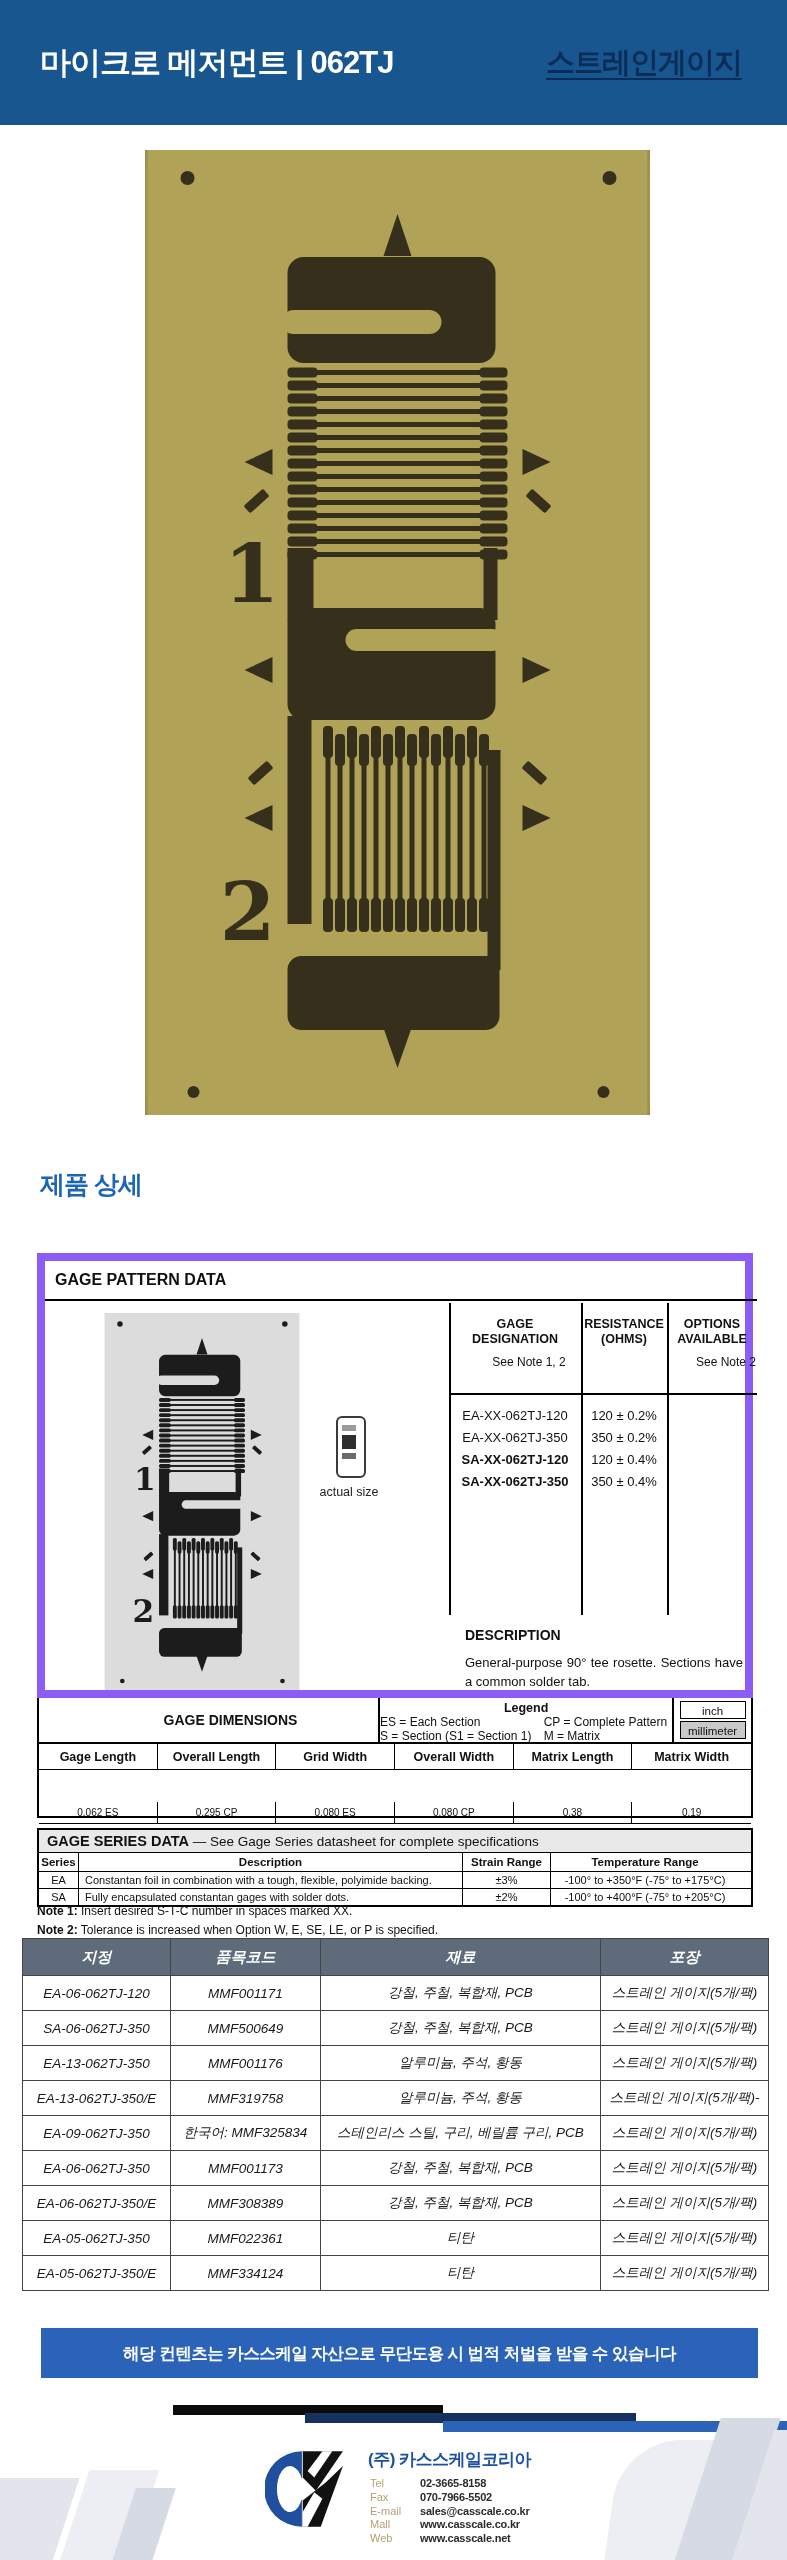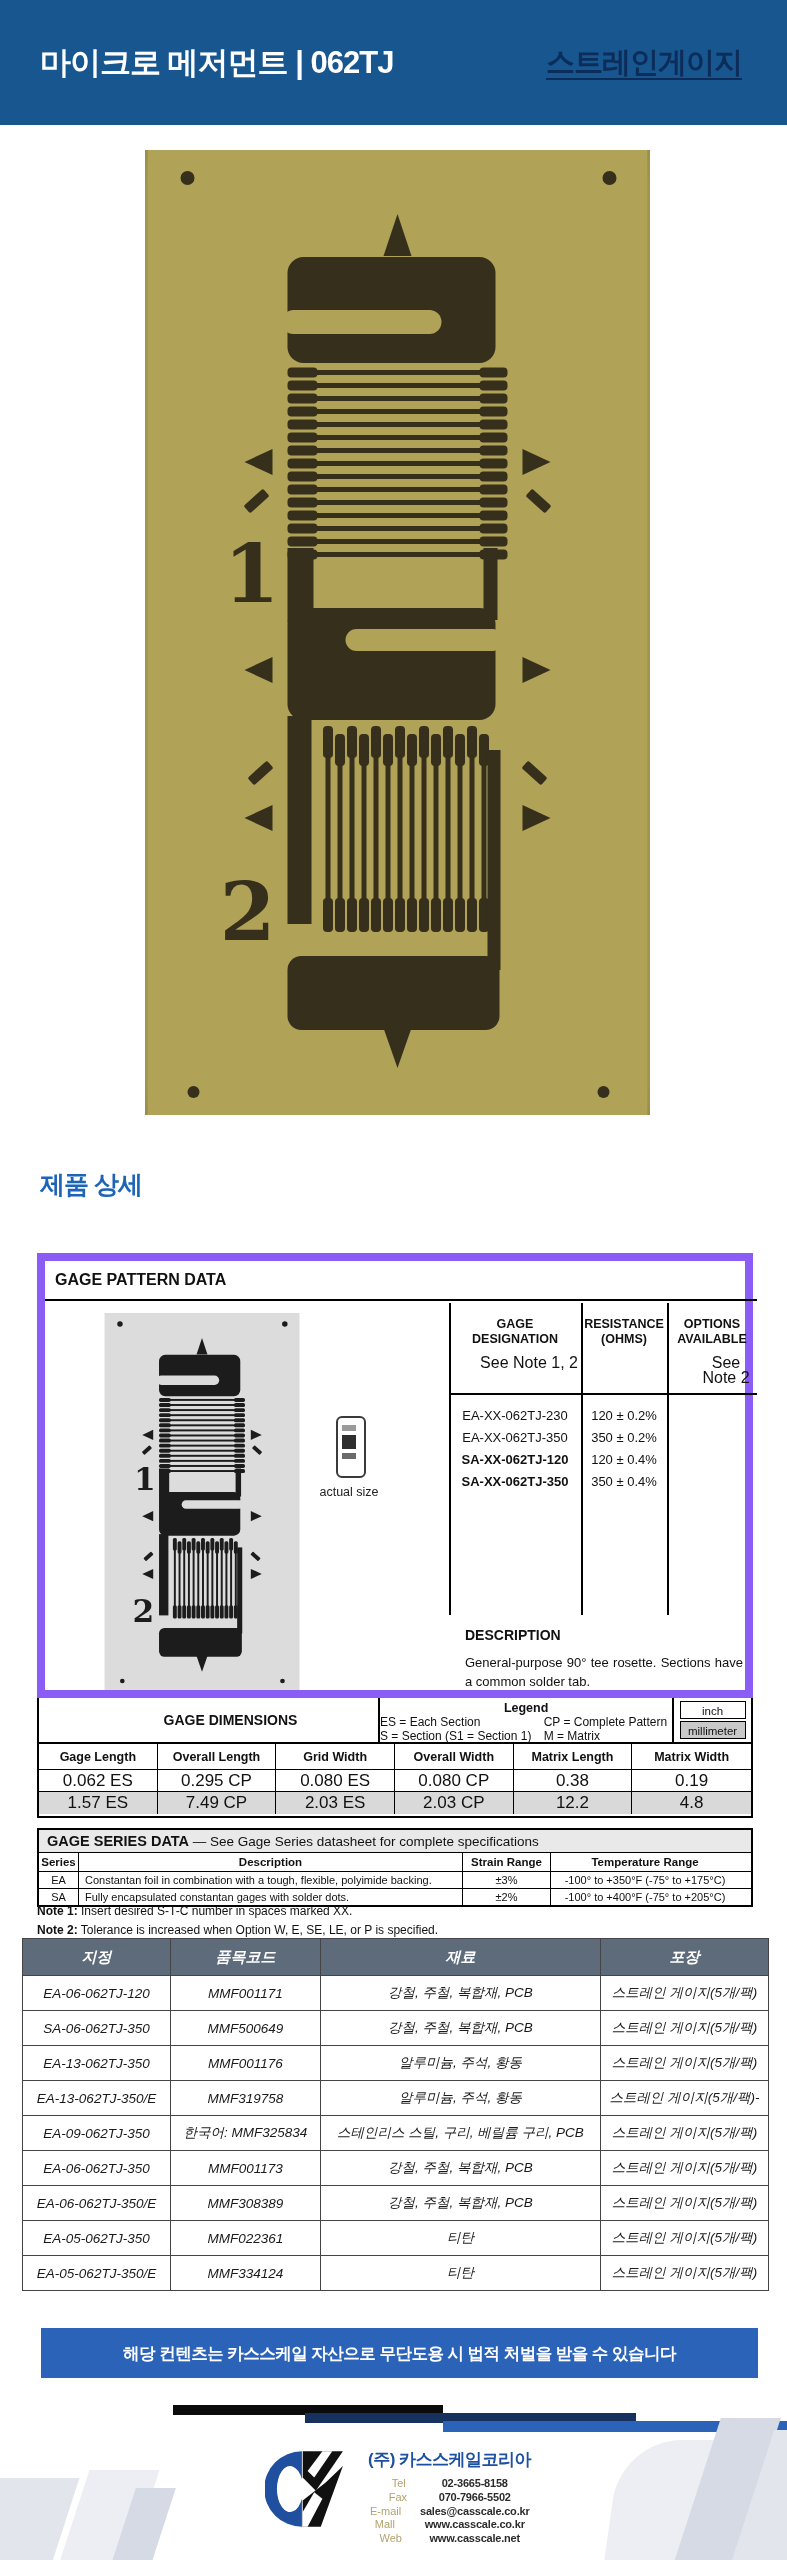--- a/index.html
+++ b/index.html
@@ -25,21 +25,21 @@
   .doc-title{left:37px;top:1280px;width:716px;text-align:center;
              font-size:21px;font-weight:bold;color:#101010;letter-spacing:-.3px;}
 
   
   .ptable{left:37px;top:1253px;width:716px;height:445px;border:8px solid #8b5cf6;box-sizing:border-box;background:#fff;}
   .ptable-title{left:0;top:0;width:712px;height:40px;border-bottom:2px solid #000;
                 font-size:16px;font-weight:bold;display:flex;align-items:center;padding-left:10px;box-sizing:border-box;}
   .pbody{left:0;top:42px;width:712px;height:399px;}
   .vline{width:0;border-left:2px solid #000;}
   .p-colhead{font-size:12.5px;font-weight:bold;text-align:center;line-height:15px;}
-  .p-note{font-size:16px;font-weight:normal;margin-top:8px;margin-left:28px;}
+  .p-note{font-size:12px;font-weight:normal;margin-top:8px;margin-left:28px;}
   .p-row{font-size:13px;height:22px;line-height:22px;text-align:center;white-space:nowrap;}
   .p-row.b{font-weight:bold;}
   .gray-gauge{left:53px;top:10px;width:208px;height:377px;}
   .gray-gauge svg{display:block;width:100%;height:100%;}
   .asize-box{left:291px;top:113px;width:26px;height:58px;border:2px solid #3a3a3a;border-radius:6px;background:#fff;}
   .asize-caption{left:244px;top:182px;width:120px;text-align:center;font-size:12.5px;color:#222;}
   .desc-cell{left:404px;top:312px;width:308px;height:87px;border-top:2px solid #000;box-sizing:border-box;padding:12px 14px 0 16px;}
   .desc-title{font-size:14px;font-weight:bold;margin-bottom:10px;}
   .desc-text{font-size:13px;line-height:19px;text-align:justify;}
 
@@ -51,21 +51,21 @@
   .dA2{width:312px;padding-top:3px;box-sizing:border-box;}
   .legend-title{text-align:center;font-size:12.5px;font-weight:bold;}
   .legend-grid{display:grid;grid-template-columns:56% 44%;font-size:12px;line-height:14px;padding:0 0;}
   .dA3{width:84px;border-left:2px solid #000;box-sizing:border-box;display:flex;flex-direction:column;align-items:center;justify-content:center;gap:2px;}
   .unit-box{width:66px;height:18px;border:1px solid #000;font-size:11.5px;text-align:center;line-height:18px;box-sizing:border-box;}
   .unit-box.mm{background:#c9c9c9;}
   .dcols{display:flex;}
   .dcell{width:118.66px;box-sizing:border-box;border-right:1px solid #000;text-align:center;}
   .dcell:last-child{border-right:none;}
   .dhead{height:26px;line-height:26px;font-size:12.5px;font-weight:bold;border-bottom:1px solid #000;}
-  .dval{height:22px;line-height:22px;font-size:17px;border-bottom:1px solid #000;}
+  .dval{height:22px;line-height:22px;font-size:10px;border-bottom:1px solid #000;margin-top:32px;}
   .dval.mmrow{background:#d9d9d9;border-bottom:none;}
 
   
   .stable{left:37px;top:1828px;width:716px;border:2px solid #000;box-sizing:border-box;background:#fff;}
   .stitle{height:22px;line-height:22px;background:#e9e9e9;border-bottom:1px solid #000;padding-left:8px;font-size:13.5px;}
   .stitle b{font-size:14.5px;}
   .srow{display:flex;border-bottom:1px solid #000;}
   .srow:last-child{border-bottom:none;}
   .scell{box-sizing:border-box;border-right:1px solid #000;font-size:11px;line-height:16px;height:16px;
          text-align:center;overflow:hidden;white-space:nowrap;}
@@ -84,21 +84,21 @@
   .banner{left:41px;top:2328px;width:717px;height:50px;background:#2a63b8;color:#fff;
           font-size:16.5px;font-weight:bold;text-align:center;line-height:50px;letter-spacing:-.5px;}
 
   
   .bar-black{left:173px;top:2405px;width:270px;height:10px;background:#0b0b0b;}
   .bar-navy{left:305px;top:2413px;width:331px;height:10px;background:#16315e;}
   .bar-blue{left:443px;top:2421px;width:344px;height:11px;background:#2a63b8;}
   .logo{left:265px;top:2448px;width:82px;height:82px;}
   .company{left:368px;top:2448px;font-size:17px;font-weight:bold;color:#1e50a2;letter-spacing:-.5px;}
   .contacts{left:370px;top:2477px;font-size:11px;}
-  .contact-row{display:flex;line-height:13.8px;justify-content:center;}
+  .contact-row{display:flex;line-height:13.8px;}
   .contact-label{width:50px;color:#b5a36d;}
   .contact-value{color:#2b2b2b;font-weight:bold;letter-spacing:-.2px;}
   .wm{background:#e2e5ec;}
   .wm2{background:#d5dae4;}
   .wm3{background:#ecEef4;background:#eceef4;}
 </style>
 </head>
 <body>
 
 <svg width="0" height="0" style="position:absolute">
@@ -271,21 +271,21 @@
       <div>RESISTANCE</div>
       <div>(OHMS)</div>
     </div>
     <div class="abs p-colhead" style="left:622px;top:14px;width:90px">
       <div>OPTIONS</div>
       <div>AVAILABLE</div>
       <div class="p-note">See Note 2</div>
     </div>
 
     <div class="abs" style="left:404px;top:102px;width:132px">
-      <div class="p-row">EA-XX-062TJ-230</div>
+      <div class="p-row">EA-XX-062TJ-120</div>
       <div class="p-row">EA-XX-062TJ-350</div>
       <div class="p-row b">SA-XX-062TJ-120</div>
       <div class="p-row b">SA-XX-062TJ-350</div>
     </div>
     <div class="abs" style="left:536px;top:102px;width:86px">
       <div class="p-row">120 ± 0.2%</div>
       <div class="p-row">350 ± 0.2%</div>
       <div class="p-row">120 ± 0.4%</div>
       <div class="p-row">350 ± 0.4%</div>
     </div>

